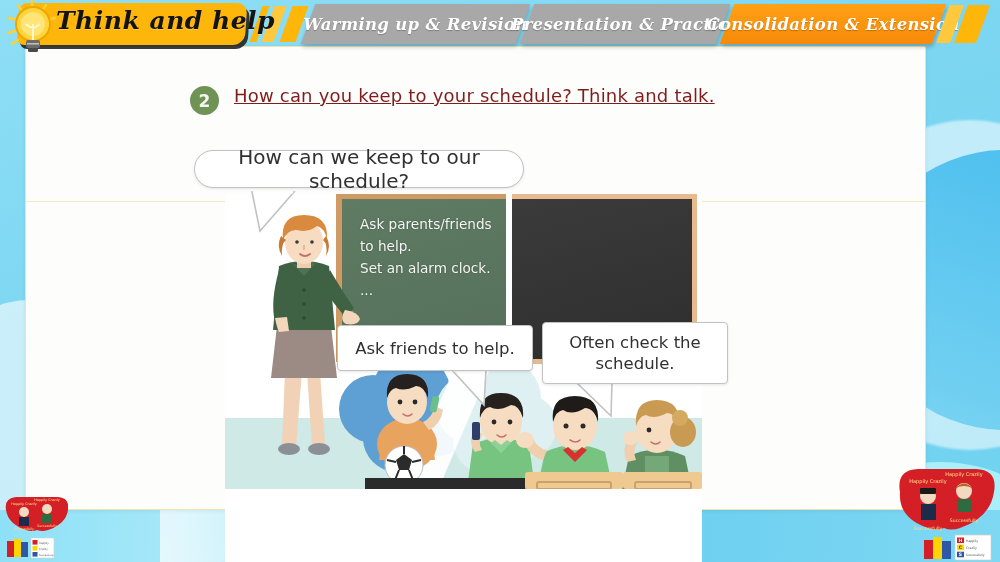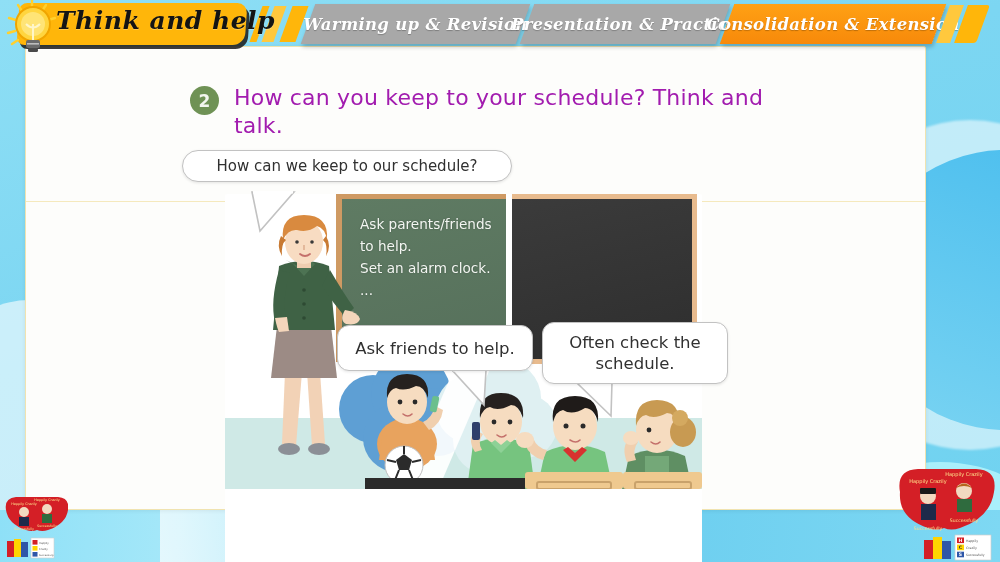--- a/index.html
+++ b/index.html
@@ -123,25 +123,26 @@
     position:absolute; left:0; top:2px;
     width:29px; height:29px; border-radius:50%;
     background:#6f9255;
     color:#f2f6ee;
     font-size:17px; font-weight:bold;
     display:flex; align-items:center; justify-content:center;
     font-family:"DejaVu Sans", sans-serif;
   }
   .q-text {
     margin-left:44px;
-    font-size:22px;
-    color:#a21caf;
+    font-size:18px;
+    color:#7f1d1d;
     line-height:1.28;
     letter-spacing:0.2px;
     font-family:"DejaVu Sans", sans-serif;
+    text-decoration:underline;
   }
 
   
   #illus {
     position:absolute; left:182px; top:150px;
     width:520px; height:345px;
     z-index:12;
   }
   .scene {
     position:absolute; left:43px; top:44px;
@@ -182,31 +183,31 @@
   }
 
   
   .teacher { position:absolute; left:20px; top:20px; width:115px; height:260px; }
 
   
   .bubble {
     position:absolute;
     background:#ffffff;
     border:1.6px solid #c2c2c2;
-    border-radius:12px;
+    border-radius:4px;
     display:flex; align-items:center; justify-content:center;
     text-align:center;
     color:#303030;
     font-family:"DejaVu Sans", sans-serif;
     box-shadow:0 1px 3px rgba(0,0,0,0.10);
     z-index:25;
   }
   .bubble-top {
-    left:0px; top:0px; width:330px; height:32px;
-    font-size:15px;
+    left:12px; top:0px; width:330px; height:38px;
+    font-size:20px;
     border-radius:24px;
   }
   .bubble-mid {
     left:155px; top:175px; width:196px; height:46px;
     font-size:16.5px;
   }
   .bubble-right {
     left:360px; top:172px; width:186px; height:62px;
     font-size:16.5px;
     line-height:1.3;

